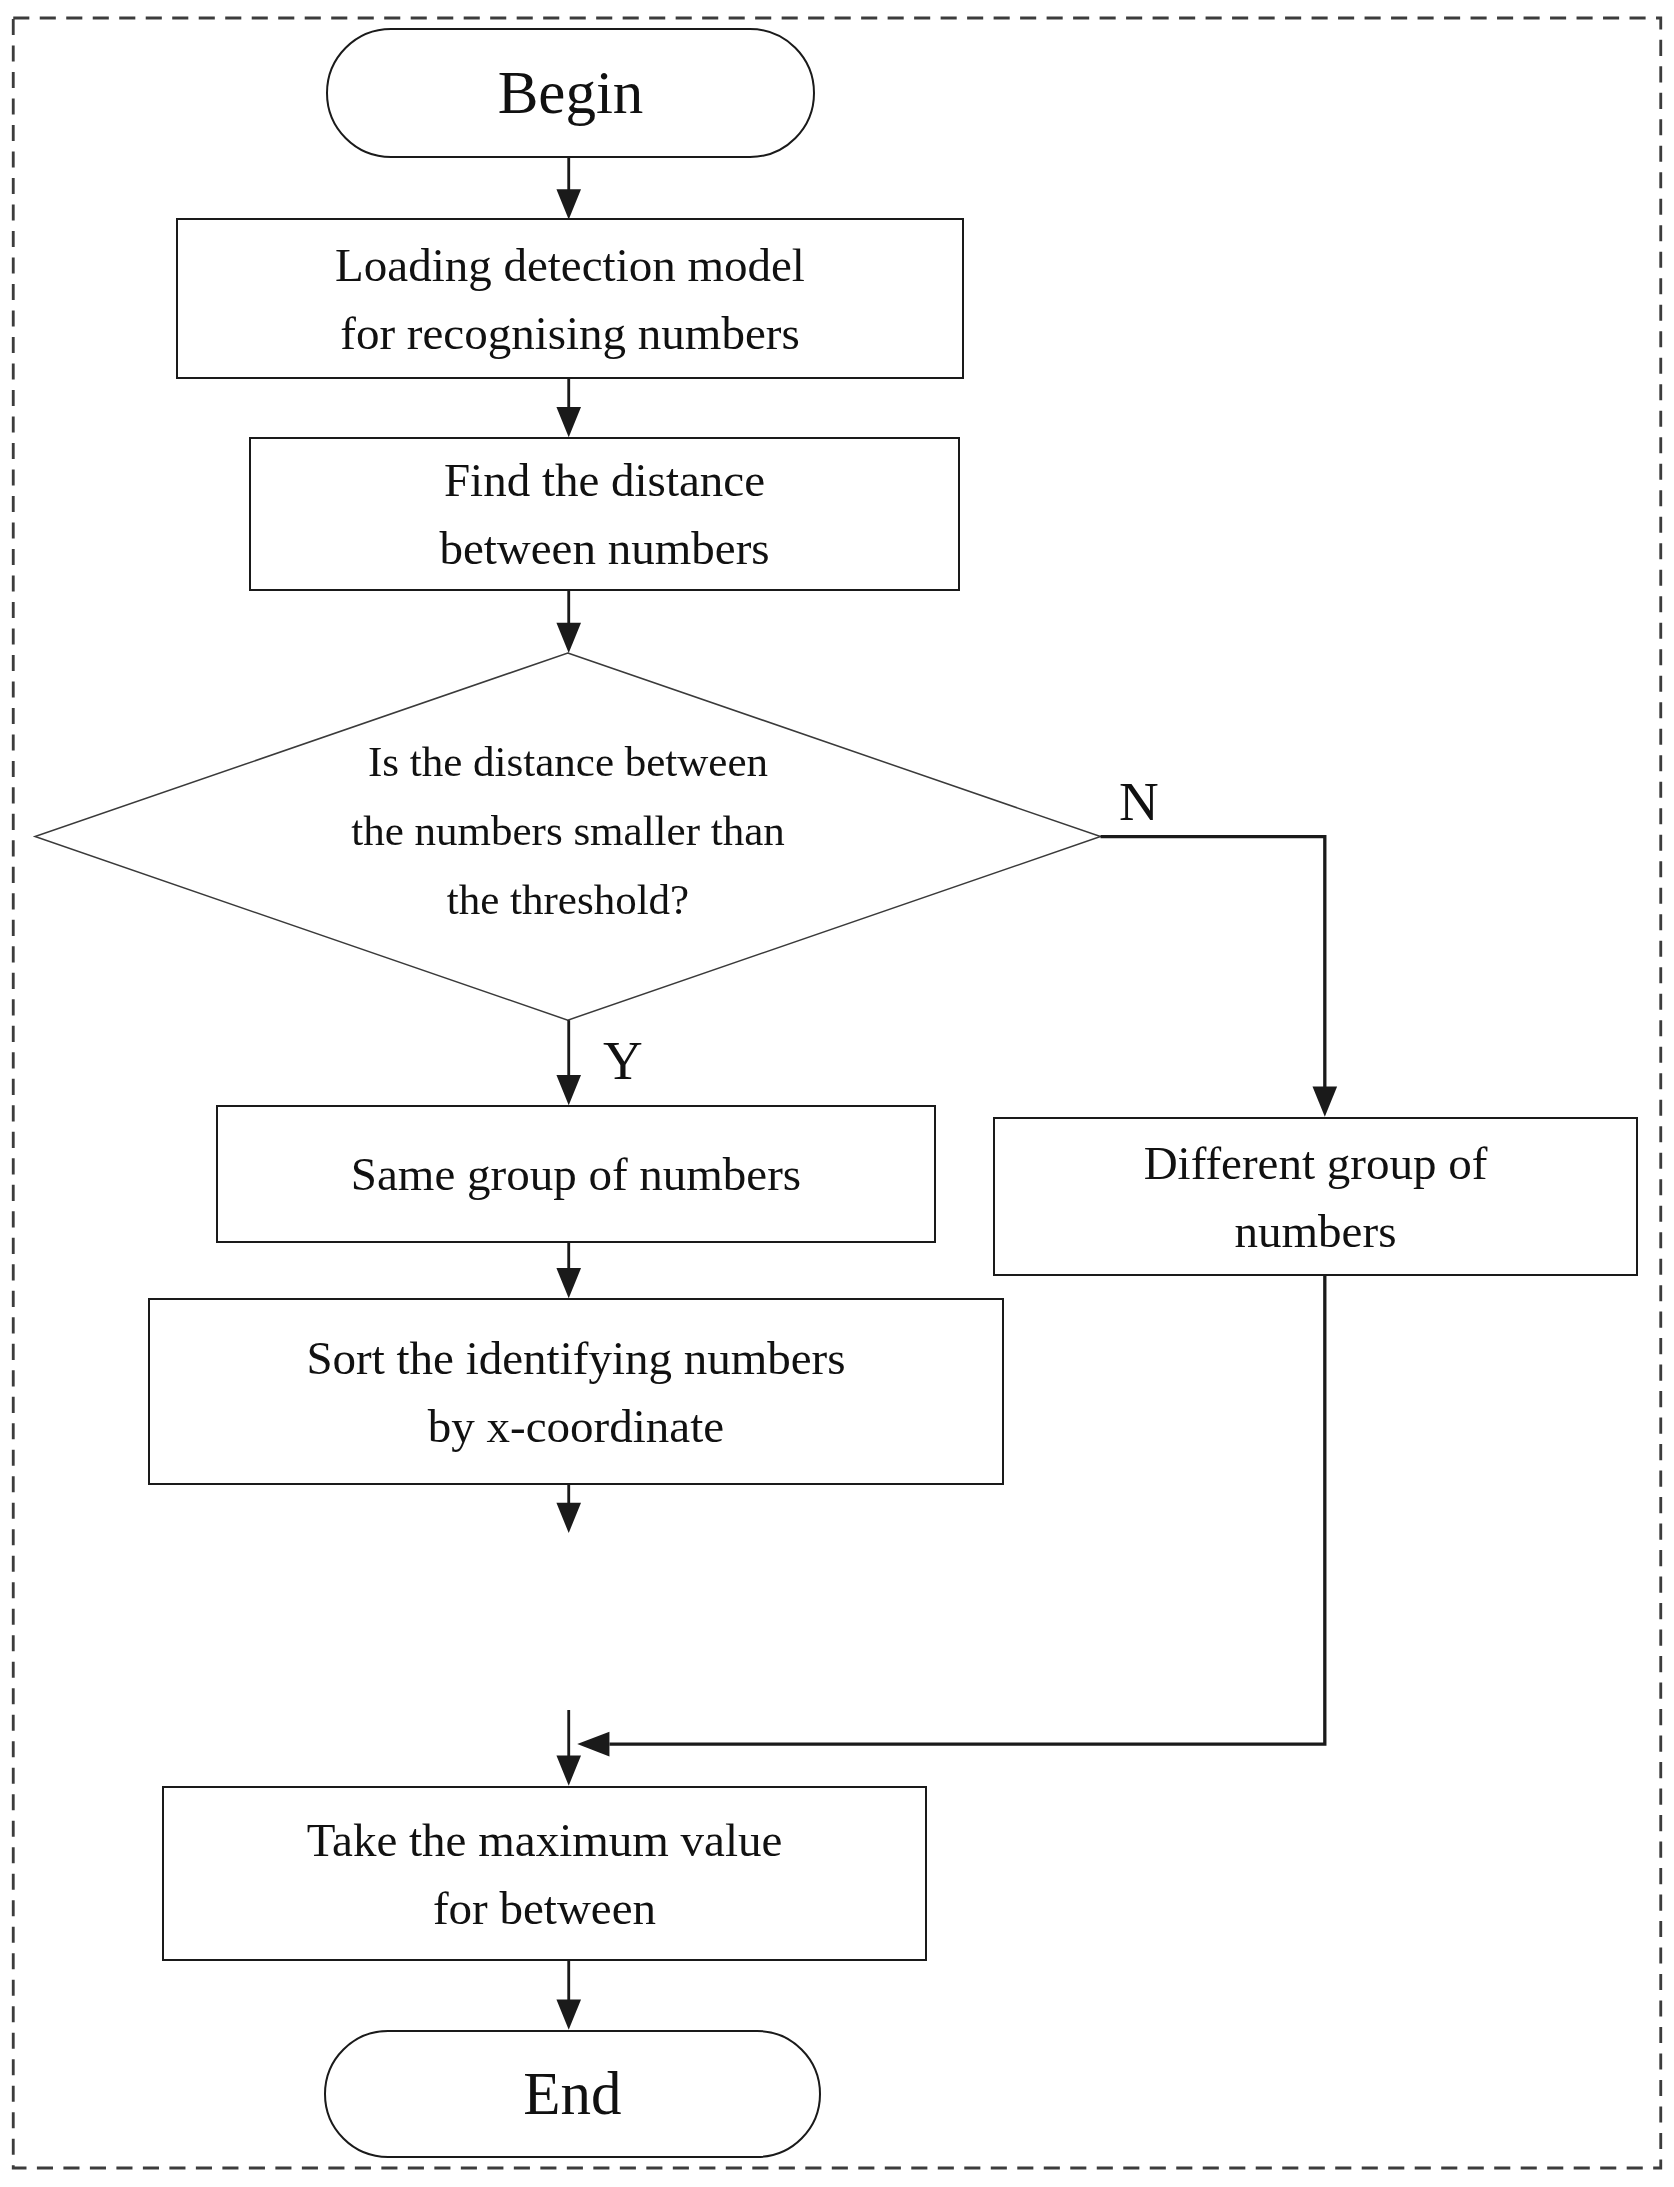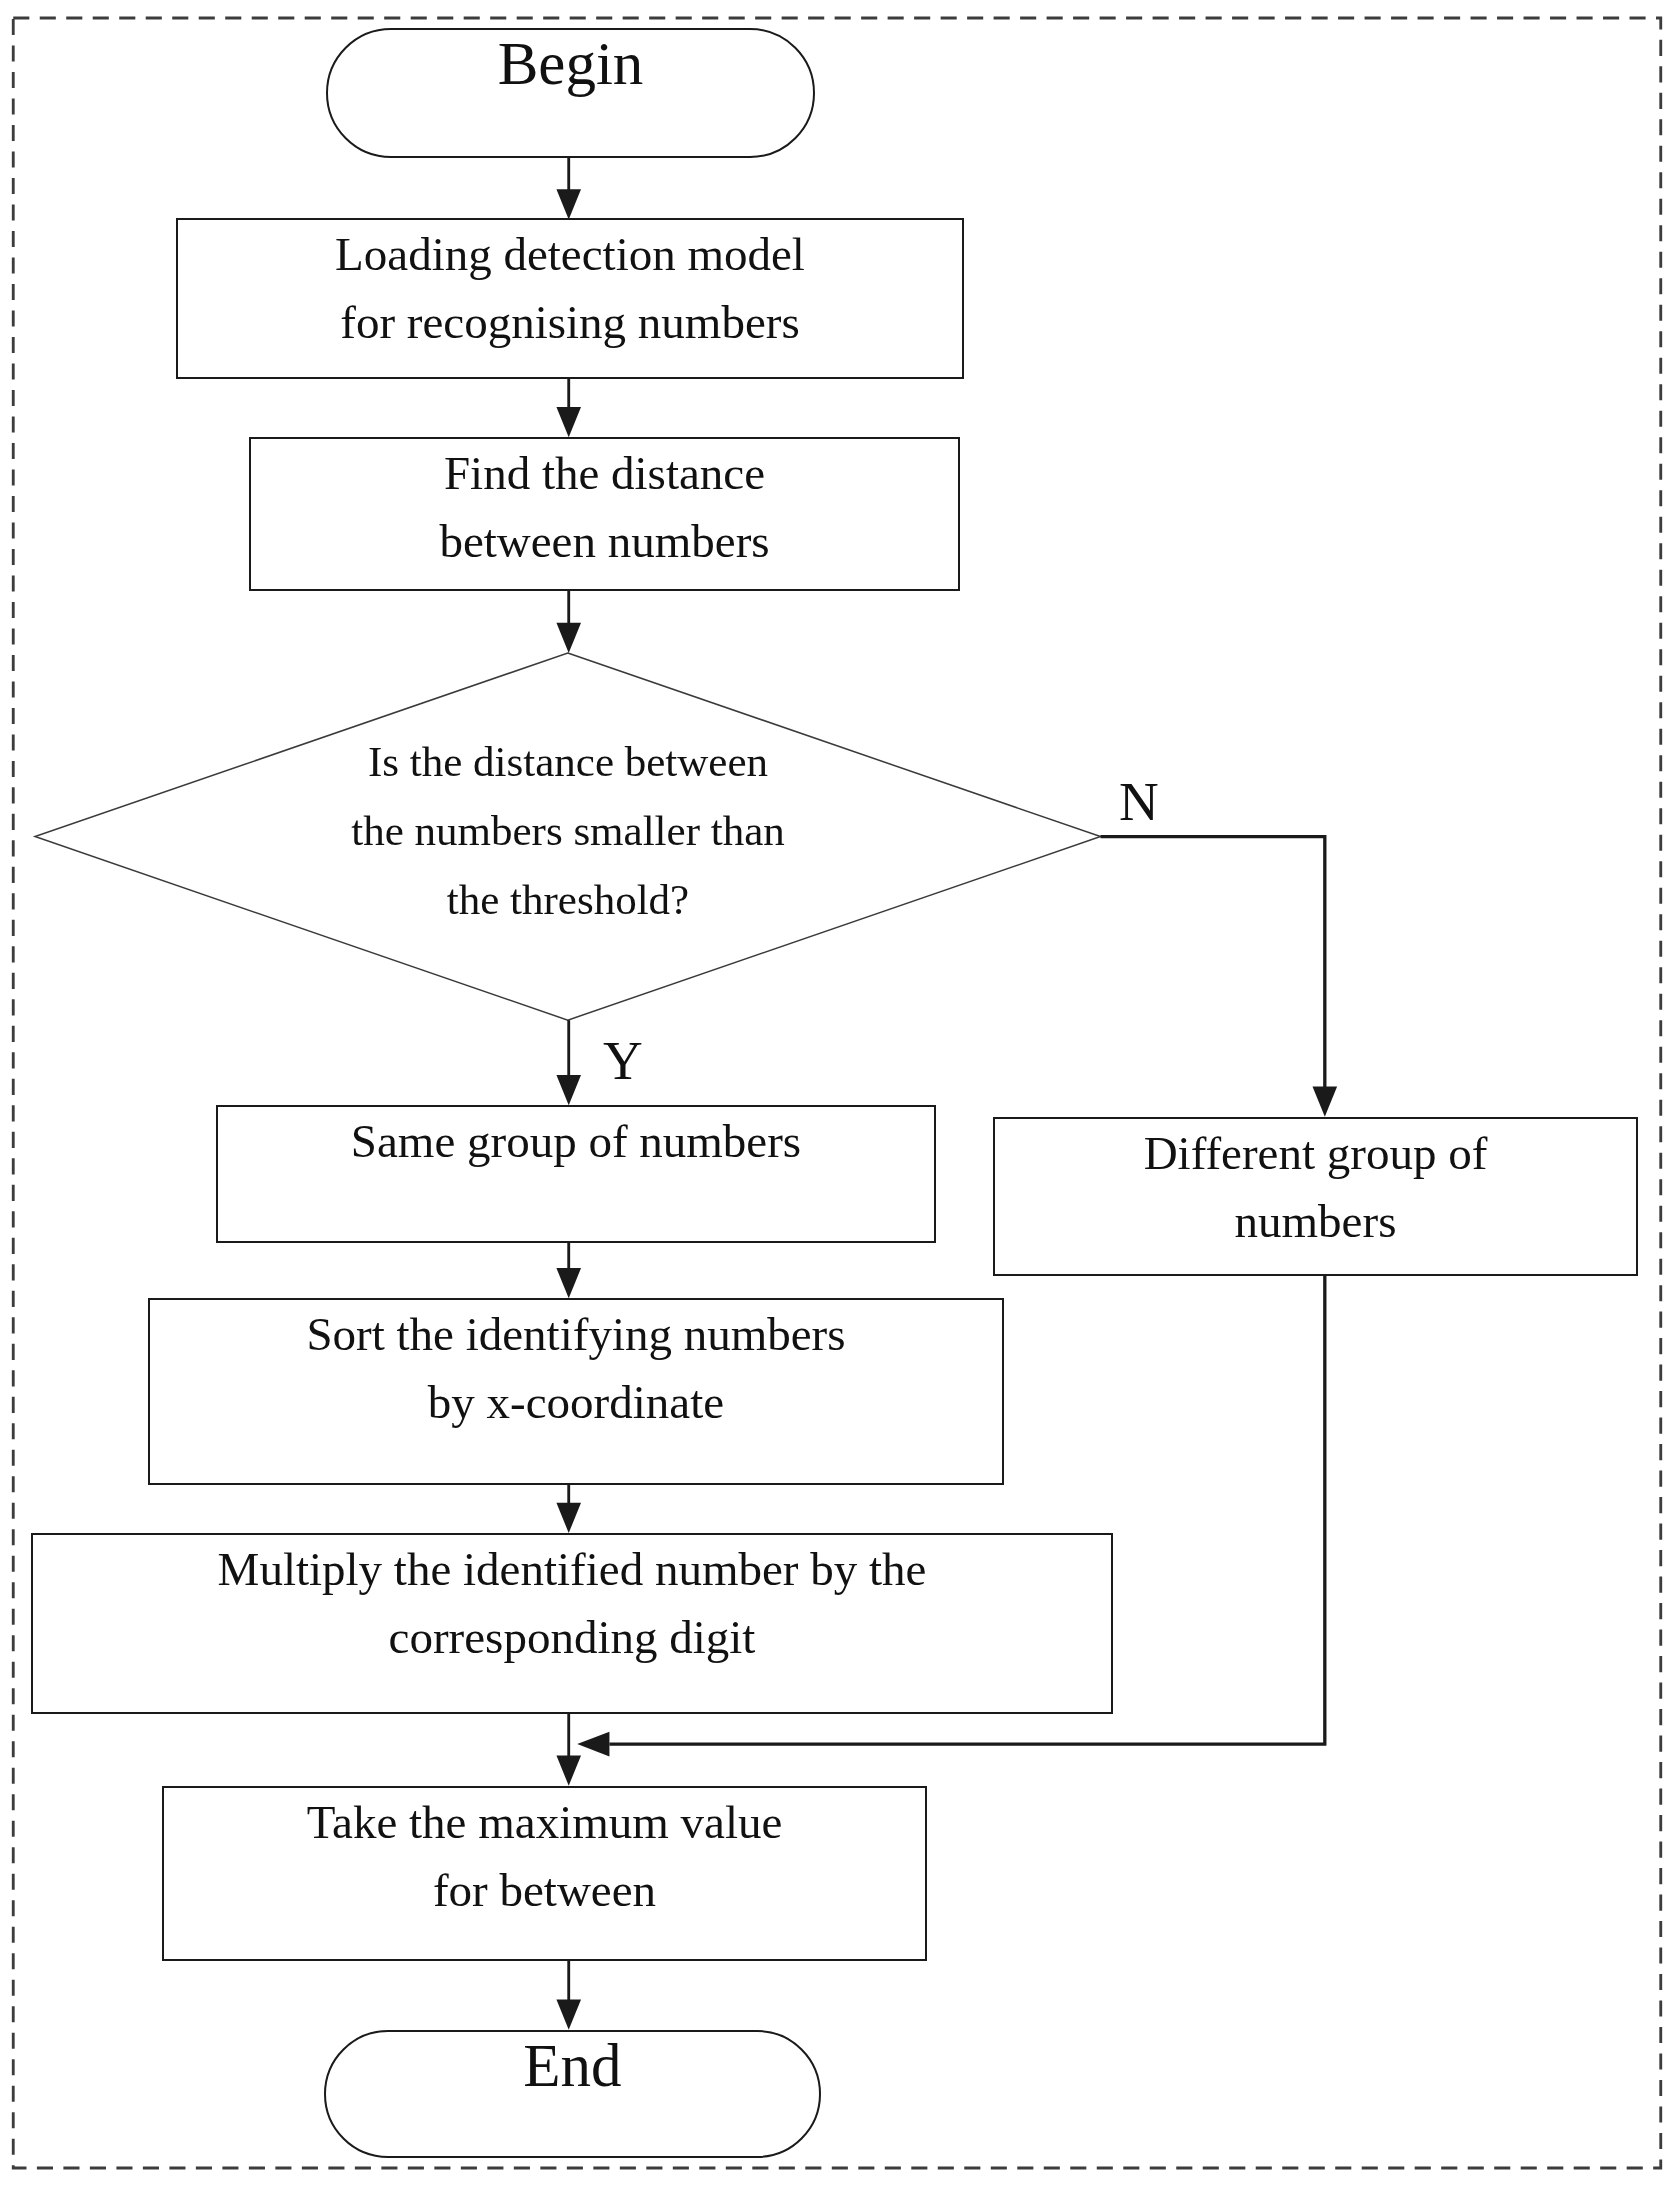--- a/index.html
+++ b/index.html
@@ -17,20 +17,21 @@
     color:var(--ink);
     overflow:hidden;
   }
   #wires{position:absolute;left:0;top:0;z-index:1;}
   .node{
     position:absolute;
     z-index:2;
     display:flex;
     flex-direction:column;
     align-items:center;
+    justify-content:center;
     text-align:center;
     background:var(--bg);
     font-size:47px;
     line-height:68px;
     color:var(--ink);
   }
   .rect{border:2.8px solid var(--line);}
   .stadium{
     border:2.4px solid var(--line);
     border-radius:66px;
@@ -144,24 +145,20 @@
   <div class="node rect" style="left:993px;top:1117px;width:641px;height:155px;font-family:Liberation Serif, serif;">
     <span>Different group of</span>
     <span>numbers</span>
   </div>
 
   <div class="node rect" style="left:148px;top:1298px;width:852px;height:183px;">
     <span>Sort the identifying numbers</span>
     <span>by x-coordinate</span>
   </div>
 
-  <div class="node rect" style="left:31px;top:1533px;width:1078px;height:177px;">
-    <span>Multiply the identified number by the</span>
-    <span>corresponding digit</span>
-  </div>
 
   <div class="node rect" style="left:162px;top:1786px;width:761px;height:171px;">
     <span>Take the maximum value</span>
     <span>for between</span>
   </div>
 
   <div class="node stadium" style="left:324px;top:2030px;width:493px;height:124px;">
     <span>End</span>
   </div>
 

